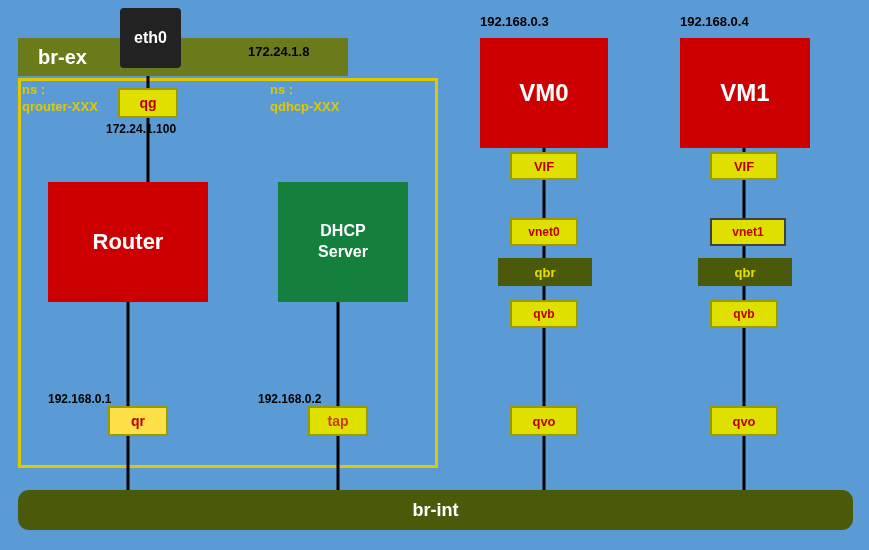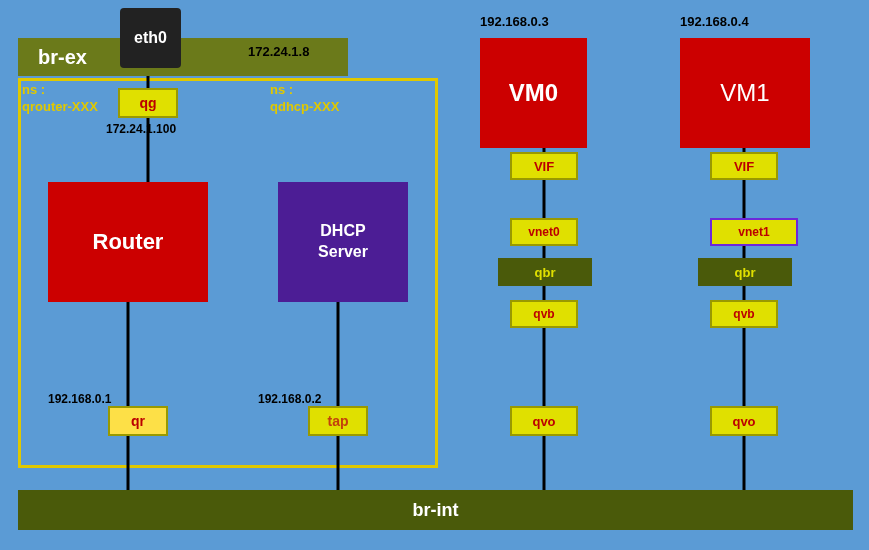--- a/index.html
+++ b/index.html
@@ -136,21 +136,21 @@
       text-align: center;
     }
 
     
     .dhcp-box {
       position: absolute;
       top: 182px;
       left: 278px;
       width: 130px;
       height: 120px;
-      background: #4c1d95;
+      background: #15803d;
       display: flex;
       align-items: center;
       justify-content: center;
       z-index: 8;
     }
     .dhcp-label {
       color: #fff;
       font-size: 16px;
       font-weight: bold;
       text-align: center;
@@ -216,33 +216,34 @@
       position: absolute;
       bottom: 20px;
       left: 18px;
       width: 835px;
       height: 40px;
       background: #4a5a0a;
       display: flex;
       align-items: center;
       justify-content: center;
       z-index: 5;
+      border-radius: 11px;
     }
     .br-int-label {
       color: #fff;
       font-weight: bold;
       font-size: 18px;
     }
 
     
     .vm0-box {
       position: absolute;
       top: 38px;
       left: 480px;
-      width: 107px;
+      width: 128px;
       height: 110px;
       background: #cc0000;
       display: flex;
       align-items: center;
       justify-content: center;
       z-index: 8;
     }
     .vm0-label {
       color: #fff;
       font-size: 24px;
@@ -257,21 +258,21 @@
       height: 110px;
       background: #cc0000;
       display: flex;
       align-items: center;
       justify-content: center;
       z-index: 8;
     }
     .vm1-label {
       color: #fff;
       font-size: 24px;
-      font-weight: normal;
+      font-weight: bold;
     }
 
     
     .vm0-ip {
       position: absolute;
       top: 14px;
       left: 480px;
       color: #000000;
       font-size: 13px;
       font-weight: bold;
@@ -336,24 +337,24 @@
       justify-content: center;
       font-weight: bold;
       font-size: 12px;
       color: #b00;
       z-index: 10;
     }
     .vnet1-box {
       position: absolute;
       top: 218px;
       left: 710px;
-      width: 88px;
-      height: 28px;
-      background: #e0e000;
-      border: 2px solid #6d28d9;
+      width: 76px;
+      height: 28px;
+      background: #e0e000;
+      border: 2px solid #404040;
       display: flex;
       align-items: center;
       justify-content: center;
       font-weight: bold;
       font-size: 12px;
       color: #b00;
       z-index: 10;
     }
 
     

